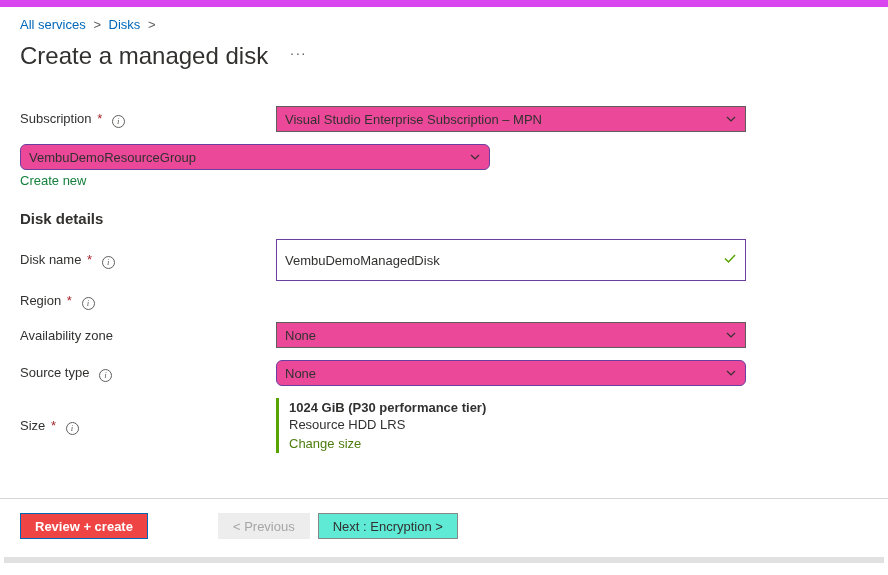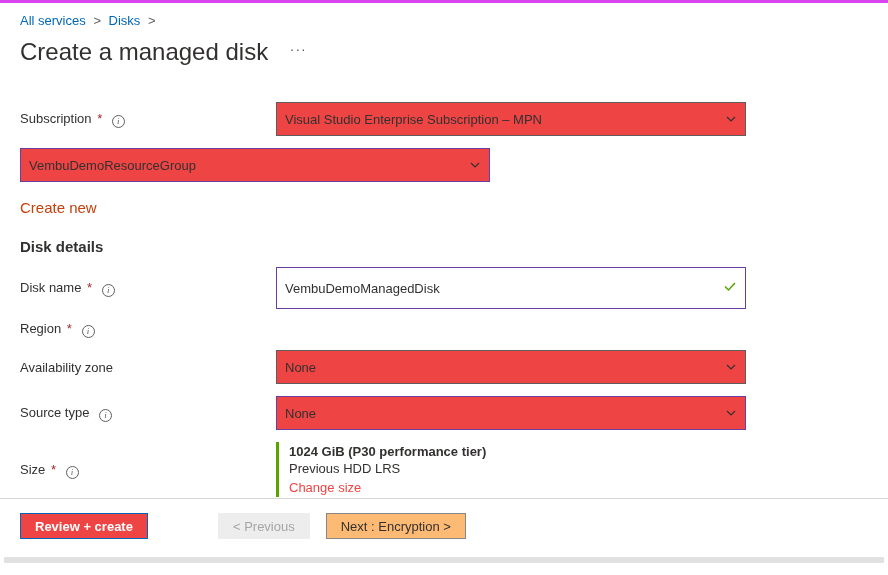--- a/index.html
+++ b/index.html
@@ -5,21 +5,21 @@
   * { box-sizing: border-box; }
   body {
     margin: 0;
     font-family: "Segoe UI", -apple-system, sans-serif;
     font-size: 13px;
     color: #323130;
     background: #fff;
     width: 888px;
   }
   .page {
-    border-top: 3px solid #d946ef;
+    border-top: 7px solid #d946ef;
     padding: 10px 20px 0 20px;
     min-height: 498px;
     position: relative;
   }
   .breadcrumb {
     font-size: 13px;
     margin-bottom: 6px;
   }
   .breadcrumb a { color: #0067b8; text-decoration: none; }
   .breadcrumb .sep { color: #605e5c; margin: 0 4px; }
@@ -74,29 +74,29 @@
     font-style: italic;
     font-family: Georgia, serif;
     line-height: 1;
     vertical-align: -1px;
   }
   .control-cell { flex: 1; max-width: 470px; }
   .select {
     width: 100%;
     height: 26px;
     border: 1px solid #605e5c;
-    background: #ef4444;
-    display: flex;
-    align-items: center;
-    padding: 16px 8px;
+    background: #ec4899;
+    display: flex;
+    align-items: center;
+    padding: 4px 8px;
     font-size: 13px;
     position: relative;
     cursor: pointer;
   }
-  .select.highlight { border-color: #6b3fa0; }
+  .select.highlight { border-color: #6b3fa0; border-radius: 6px; }
   .select .chevron {
     position: absolute;
     right: 8px;
     top: 50%;
     transform: translateY(-50%);
   }
   .chevron svg { display:block; }
   .input {
     width: 100%;
     height: 42px;
@@ -104,55 +104,55 @@
     background: #fff;
     display: flex;
     align-items: center;
     padding: 0 8px;
     font-size: 13px;
     position: relative;
   }
   .input .check {
     position: absolute; right: 8px; top: 50%; transform: translateY(-50%);
   }
-  .link-small { color:#c2410c; font-size: 15px; margin-top: 17px; display:inline-block; cursor:pointer; }
+  .link-small { color:#15803d; font-size: 13px; margin-top: 3px; display:inline-block; cursor:pointer; }
   .section-header {
     font-weight: 600;
     margin: 22px 0 12px 0;
     font-size: 15px;
   }
   .size-box {
     border-left: 3px solid #57a300;
     padding: 2px 0 2px 10px;
   }
   .size-box .line1 { font-weight:600; }
   .size-box .line2 { color:#323130; margin-top:2px; }
-  .size-box .line3 { color:#ef4444; margin-top:4px; cursor:pointer; display:inline-block;}
+  .size-box .line3 { color:#4d7c0f; margin-top:4px; cursor:pointer; display:inline-block;}
   .footer {
     border-top: 1px solid #d6d6d6;
     padding: 14px 20px;
     display: flex;
     gap: 70px;
     align-items: center;
     background:#fff;
   }
-  .footer .gap2 { display:flex; gap:16px; }
+  .footer .gap2 { display:flex; gap:8px; }
   .btn {
     height: 26px;
     padding: 0 14px;
     font-size: 13px;
     border: 1px solid transparent;
     cursor: pointer;
     display: inline-flex;
     align-items: center;
     background: #fff;
   }
   .btn-primary { background:#ef4444; color:#fff; border-color:#0067b8; font-weight:600; }
   .btn-disabled { background:#ededed; color:#a6a6a6; border-color:#ededed; cursor:default; }
-  .btn-outline { background:#fdba74; color:#323130; border:1px solid #8a8886; }
+  .btn-outline { background:#5eead4; color:#323130; border:1px solid #8a8886; }
   .bottom-bar { height:6px; background:#e1e1e1; margin: 4px 4px 0 4px; }
 </style>
 </head>
 <body>
 
 <div class="page">
 
   <div class="breadcrumb">
     <a>All services</a>
     <span class="sep">&gt;</span>
@@ -267,21 +267,21 @@
   
   <div class="form-row" style="align-items:center; margin-top:4px;">
     <div class="label-cell" style="padding-top:2px;">
       <span>Size</span>
       <span class="req">*</span>
       <span class="info-icon">i</span>
     </div>
     <div class="control-cell">
       <div class="size-box">
         <div class="line1">1024 GiB (P30 performance tier)</div>
-        <div class="line2">Previous HDD LRS</div>
+        <div class="line2">Resource HDD LRS</div>
         <span class="line3">Change size</span>
       </div>
     </div>
   </div>
 
 </div>
 
 <div class="footer">
   <button class="btn btn-primary">Review + create</button>
   <div class="gap2">

